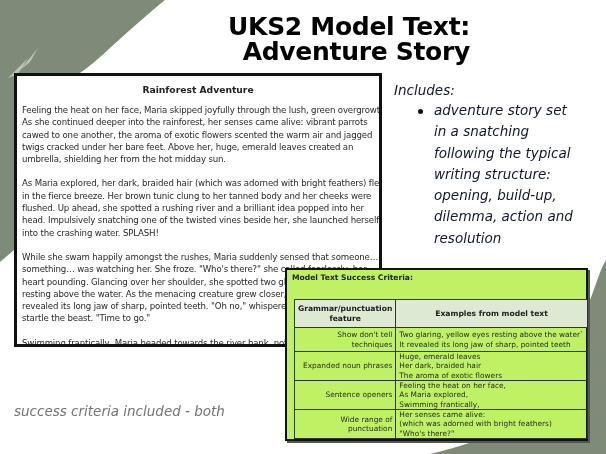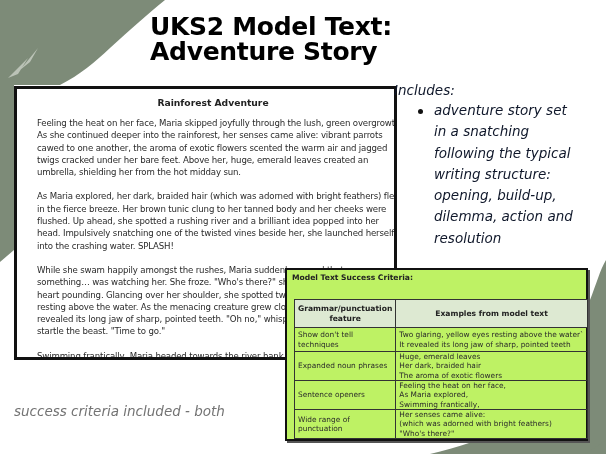--- a/index.html
+++ b/index.html
@@ -7,27 +7,27 @@
     width: 606px; height: 454px; position: relative; overflow: hidden;
     background: #ffffff;
     font-family: "DejaVu Sans", sans-serif;
   }
   .bg-stroke-top {
     position: absolute; left: 0; top: 0; width: 606px; height: 454px;
     pointer-events: none;
   }
   .title {
     position: absolute; left: 150px; top: 14px; width: 320px;
-    text-align: left; font-family: "DejaVu Sans", sans-serif;
+    text-align: right; font-family: "DejaVu Sans", sans-serif;
     font-weight: bold; font-size: 25px; line-height: 25px; color: #000;
     letter-spacing: -0.3px;
   }
   .story-panel {
-    position: absolute; left: 14px; top: 86px; width: 362px; height: 268px;
-    background: #fff; border: 3px solid #111; overflow: hidden; padding-left: 15px;
+    position: absolute; left: 14px; top: 73px; width: 362px; height: 268px;
+    background: #fff; border: 3px solid #111; overflow: hidden;
   }
   .story-title {
     text-align: center; font-weight: bold; font-size: 9.2px; color: #222;
     margin-top: 8px; margin-bottom: 9px;
     font-family: "DejaVu Sans", sans-serif;
   }
   .story-para {
     font-size: 8.6px; line-height: 12.3px; color: #2a2a2a;
     margin: 0 0 12px 5px; width: 372px;
     font-family: "DejaVu Sans", sans-serif; letter-spacing: -0.15px;
@@ -67,21 +67,21 @@
     font-family: "DejaVu Sans", sans-serif; font-size: 7.4px; color: #2a2a2a;
   }
   table.criteria th {
     background: #dde9d2; font-weight: bold; font-size: 7.6px; color: #222;
     border: 1px solid #333; height: 27px; padding: 0 3px; line-height: 9.5px;
   }
   table.criteria td {
     border: 1px solid #333; padding: 0 3px; vertical-align: middle;
     line-height: 9.2px;
   }
-  table.criteria td.feature { width: 108px; }
+  table.criteria td.feature { width: 108px; text-align: right; }
   table.criteria td .ln { display: block; white-space: nowrap; }
   table.criteria tr.r1 td { height: 23px; }
   table.criteria tr.r2 td, table.criteria tr.r3 td, table.criteria tr.r4 td { height: 28px; }
 </style>
 </head>
 <body>
 
 <svg class="bg-stroke-top" viewBox="0 0 606 454" xmlns="http://www.w3.org/2000/svg">
   <path d="M0,0 L165,0 C150,12 130,30 110,48 C95,62 80,75 60,85 L14,85 L14,250 L0,262 Z" fill="#7d8b78"></path>
   <path d="M20,70 L38,48 L30,62 Z M8,78 L28,58 L18,74 Z" fill="#d6dcd2" opacity="0.7"></path>

